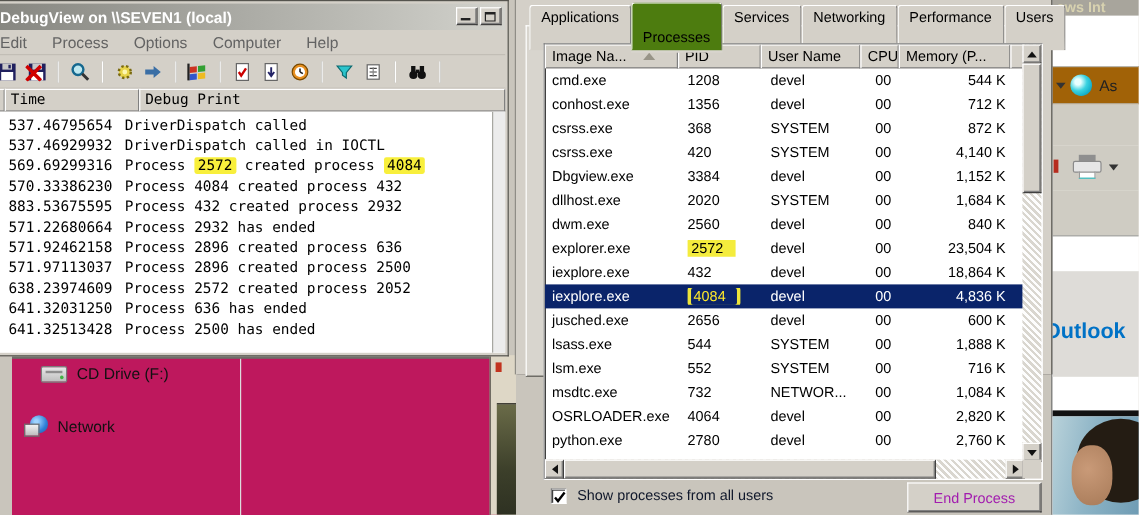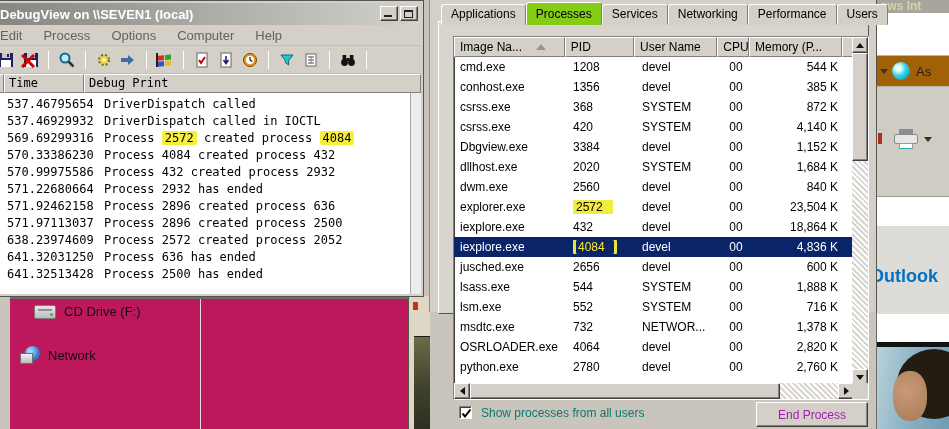--- a/index.html
+++ b/index.html
@@ -90,38 +90,38 @@
   .dv-menu span { margin-right:21px; }
   .dv-toolbar { height:28px; flex:0 0 28px; display:flex; align-items:center; padding-left:4px;
                 border-bottom:1px solid #c2beb6; }
   .tbsep { width:1px; height:18px; background:#8b8b85; border-right:1px solid #fff; margin:0 6px; }
   .tbicon { width:18px; height:18px; margin:0 3px; display:inline-flex; align-items:center; justify-content:center; }
   .dv-header { display:flex; height:19px; flex:0 0 19px;
                font-family:"DejaVu Sans Mono", monospace; font-size:12px; }
   .hcell { background:#d4d0c8; border:1px solid; border-color:#ffffff #808080 #808080 #ffffff;
            padding:1px 4px; white-space:nowrap; overflow:hidden; }
   .hcell.stub { width:14px; padding:0; }
-  .hcell.time { width:80px; }
+  .hcell.time { width:112px; }
   .hcell.dbg { flex:1; }
   .dv-list { flex:1; background:#fff; font-family:"DejaVu Sans Mono", monospace; font-size:12px;
              padding-top:3px; position:relative; overflow:hidden; }
   .drow { height:17px; line-height:17px; padding-left:17px; white-space:pre; color:#000; }
   .dtime { display:inline-block; width:97px; }
   .dmark { background:#f8ef3c; padding:0 3px; border-radius:2px; }
   .dv-scroll { position:absolute; right:0; top:0; bottom:0; width:11px; background:#ececec;
                border-left:1px solid #a7a7a1; }
 
   
   #taskmgr { left:430px; top:0; width:446px; height:312px; background:#d4d0c8;
              box-shadow:-1px 0 0 #8f8d86, 1px 0 0 #55544e; }
   .tm-tabs { position:absolute; left:11px; top:2px; display:flex; font-size:12px; }
   .tm-tab { padding:2px 9px 3px 9px; margin-top:2px; background:#d4d0c8; color:#000;
             border:1px solid; border-color:#ffffff #808080 transparent #ffffff;
             border-radius:3px 3px 0 0; position:relative; }
-  .tm-tab.active { margin-top:0; padding-top:4px; z-index:5; background:#84cc16;
+  .tm-tab.active { margin-top:0; padding-top:21px; z-index:5; background:#4d7c0f;
                    box-shadow:0 2px 0 #d8d5ce; }
   .tm-pane { position:absolute; left:8px; right:7px; top:21px; bottom:-2px; background:#d8d5ce;
              border:1px solid; border-color:#ffffff #55544e #55544e #ffffff; }
   .tm-listbox { position:absolute; left:23px; top:36px; width:416px; height:364px; background:#fff;
                 border:1px solid; border-color:#808080 #ffffff #ffffff #808080;
                 box-shadow:inset 1px 1px 0 #404040; overflow:hidden; font-size:12px; }
   .lheader { display:flex; height:20px; width:400px; }
   .lh { background:#d4d0c8; border:1px solid; border-color:#ffffff #808080 #808080 #ffffff;
         padding:2px 5px; white-space:nowrap; overflow:hidden; display:flex; align-items:center; }
   .lh-fill { flex:1; }
@@ -148,21 +148,21 @@
               border-top:5px solid #111; }
   .tri-left { width:0; height:0; border-top:4px solid transparent; border-bottom:4px solid transparent;
               border-right:5px solid #111; }
   .tri-right { width:0; height:0; border-top:4px solid transparent; border-bottom:4px solid transparent;
                border-left:5px solid #111; }
   .vthumb { position:absolute; right:0; top:16px; width:16px; height:108px; }
   .hscroll { position:absolute; left:0; bottom:0; height:16px; width:400px;
              background:repeating-linear-gradient(45deg,#fdfdfd 0 2px,#d9d6cf 2px 4px); }
   .hthumb { position:absolute; left:16px; top:0; height:16px; width:310px; }
   .scroll-corner { position:absolute; right:0; bottom:0; width:16px; height:16px; background:#d4d0c8; }
-  .tm-checkrow { position:absolute; left:29px; top:406px; display:flex; font-size:12px; color:#0f766e; }
+  .tm-checkrow { position:absolute; left:29px; top:406px; display:flex; align-items:center; font-size:12px; color:#0f172a; }
   .tm-checkbox { width:13px; height:13px; margin-right:9px; background:#fff; border:1px solid;
                  border-color:#808080 #ffffff #ffffff #808080; box-shadow:inset 1px 1px 0 #404040;
                  position:relative; }
   .tm-checkbox svg { position:absolute; left:1px; top:1px; }
   .end-btn { position:absolute; left:326px; top:402px; width:112px; height:25px;
              font-size:12px; color:#a21caf; display:flex; align-items:center; justify-content:center; }
 </style>
 </head>
 <body>
 
@@ -330,21 +330,21 @@
     <div class="hcell stub"></div>
     <div class="hcell time">Time</div>
     <div class="hcell dbg">Debug Print</div>
   </div>
   <div class="dv-list">
     <div id="debug-rows">
         <div class="drow"><span class="dtime">537.46795654</span><span>DriverDispatch called</span></div>
         <div class="drow"><span class="dtime">537.46929932</span><span>DriverDispatch called in IOCTL</span></div>
         <div class="drow"><span class="dtime">569.69299316</span><span>Process <span class="dmark">2572</span> created process <span class="dmark">4084</span></span></div>
         <div class="drow"><span class="dtime">570.33386230</span><span>Process 4084 created process 432</span></div>
-        <div class="drow"><span class="dtime">570.99975586</span><span>Process 432 created process 2932</span></div>
+        <div class="drow"><span class="dtime">883.53675595</span><span>Process 432 created process 2932</span></div>
         <div class="drow"><span class="dtime">571.22680664</span><span>Process 2932 has ended</span></div>
         <div class="drow"><span class="dtime">571.92462158</span><span>Process 2896 created process 636</span></div>
         <div class="drow"><span class="dtime">571.97113037</span><span>Process 2896 created process 2500</span></div>
         <div class="drow"><span class="dtime">638.23974609</span><span>Process 2572 created process 2052</span></div>
         <div class="drow"><span class="dtime">641.32031250</span><span>Process 636 has ended</span></div>
         <div class="drow"><span class="dtime">641.32513428</span><span>Process 2500 has ended</span></div>
       </div>
     <div class="dv-scroll"></div>
   </div>
 </div>
@@ -386,21 +386,21 @@
           <div class="pc col-pid">1208</div>
           <div class="pc col-user">devel</div>
           <div class="pc col-cpu">00</div>
           <div class="pc col-mem">544 K</div>
         </div>
         <div class="prow">
           <div class="pc col-image">conhost.exe</div>
           <div class="pc col-pid">1356</div>
           <div class="pc col-user">devel</div>
           <div class="pc col-cpu">00</div>
-          <div class="pc col-mem">385 K</div>
+          <div class="pc col-mem">712 K</div>
         </div>
         <div class="prow">
           <div class="pc col-image">csrss.exe</div>
           <div class="pc col-pid">368</div>
           <div class="pc col-user">SYSTEM</div>
           <div class="pc col-cpu">00</div>
           <div class="pc col-mem">872 K</div>
         </div>
         <div class="prow">
           <div class="pc col-image">csrss.exe</div>
@@ -470,21 +470,21 @@
           <div class="pc col-pid">552</div>
           <div class="pc col-user">SYSTEM</div>
           <div class="pc col-cpu">00</div>
           <div class="pc col-mem">716 K</div>
         </div>
         <div class="prow">
           <div class="pc col-image">msdtc.exe</div>
           <div class="pc col-pid">732</div>
           <div class="pc col-user">NETWOR...</div>
           <div class="pc col-cpu">00</div>
-          <div class="pc col-mem">1,378 K</div>
+          <div class="pc col-mem">1,084 K</div>
         </div>
         <div class="prow">
           <div class="pc col-image">OSRLOADER.exe</div>
           <div class="pc col-pid">4064</div>
           <div class="pc col-user">devel</div>
           <div class="pc col-cpu">00</div>
           <div class="pc col-mem">2,820 K</div>
         </div>
         <div class="prow">
           <div class="pc col-image">python.exe</div>

